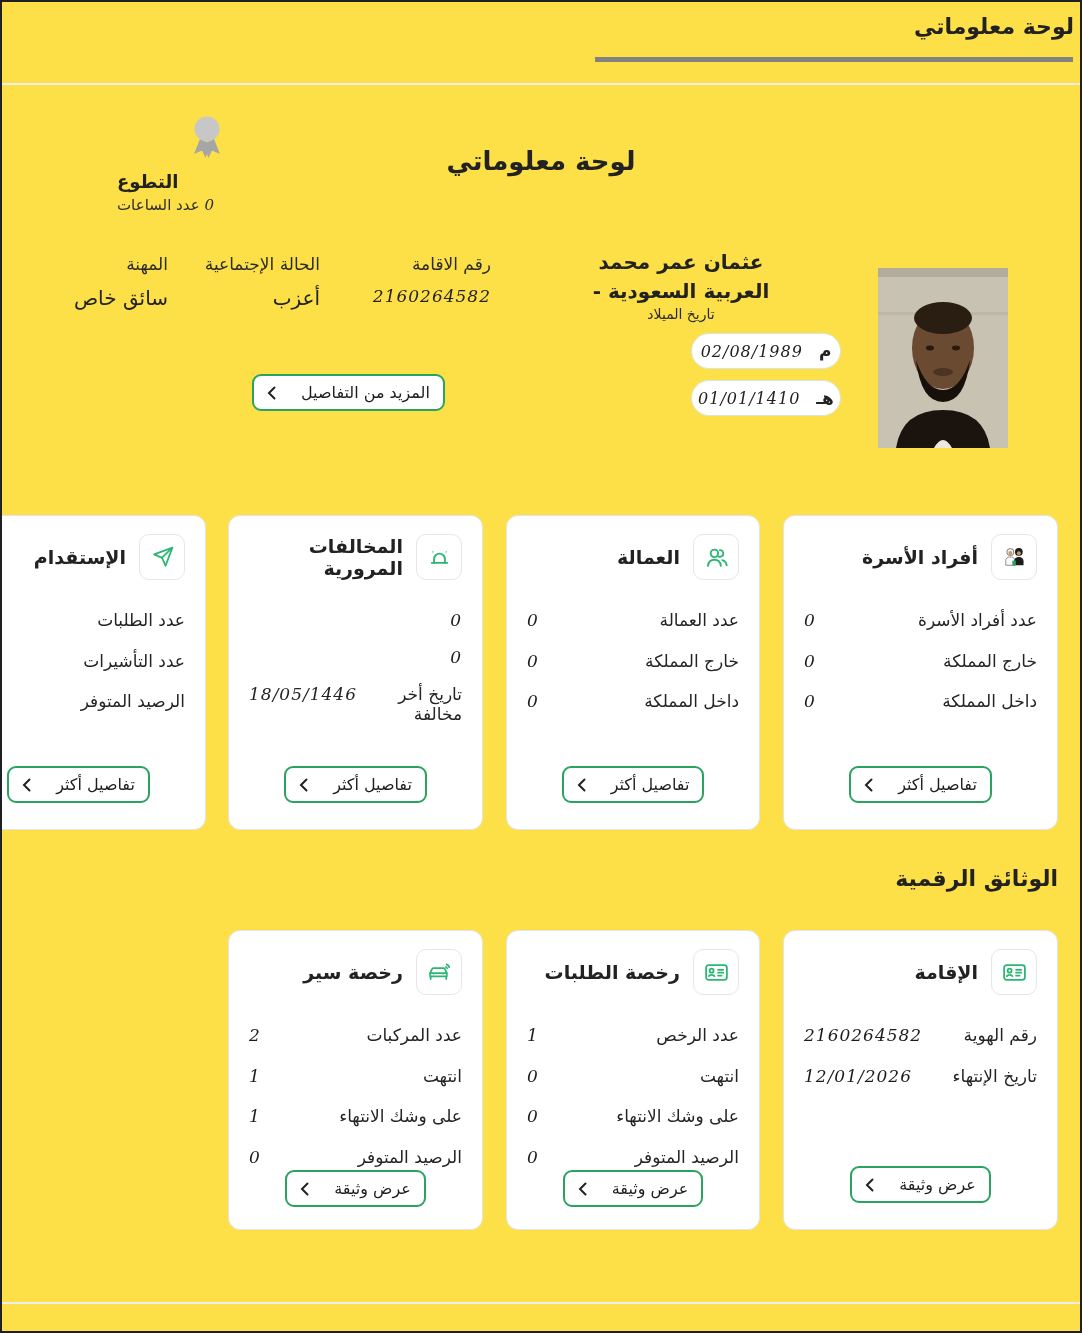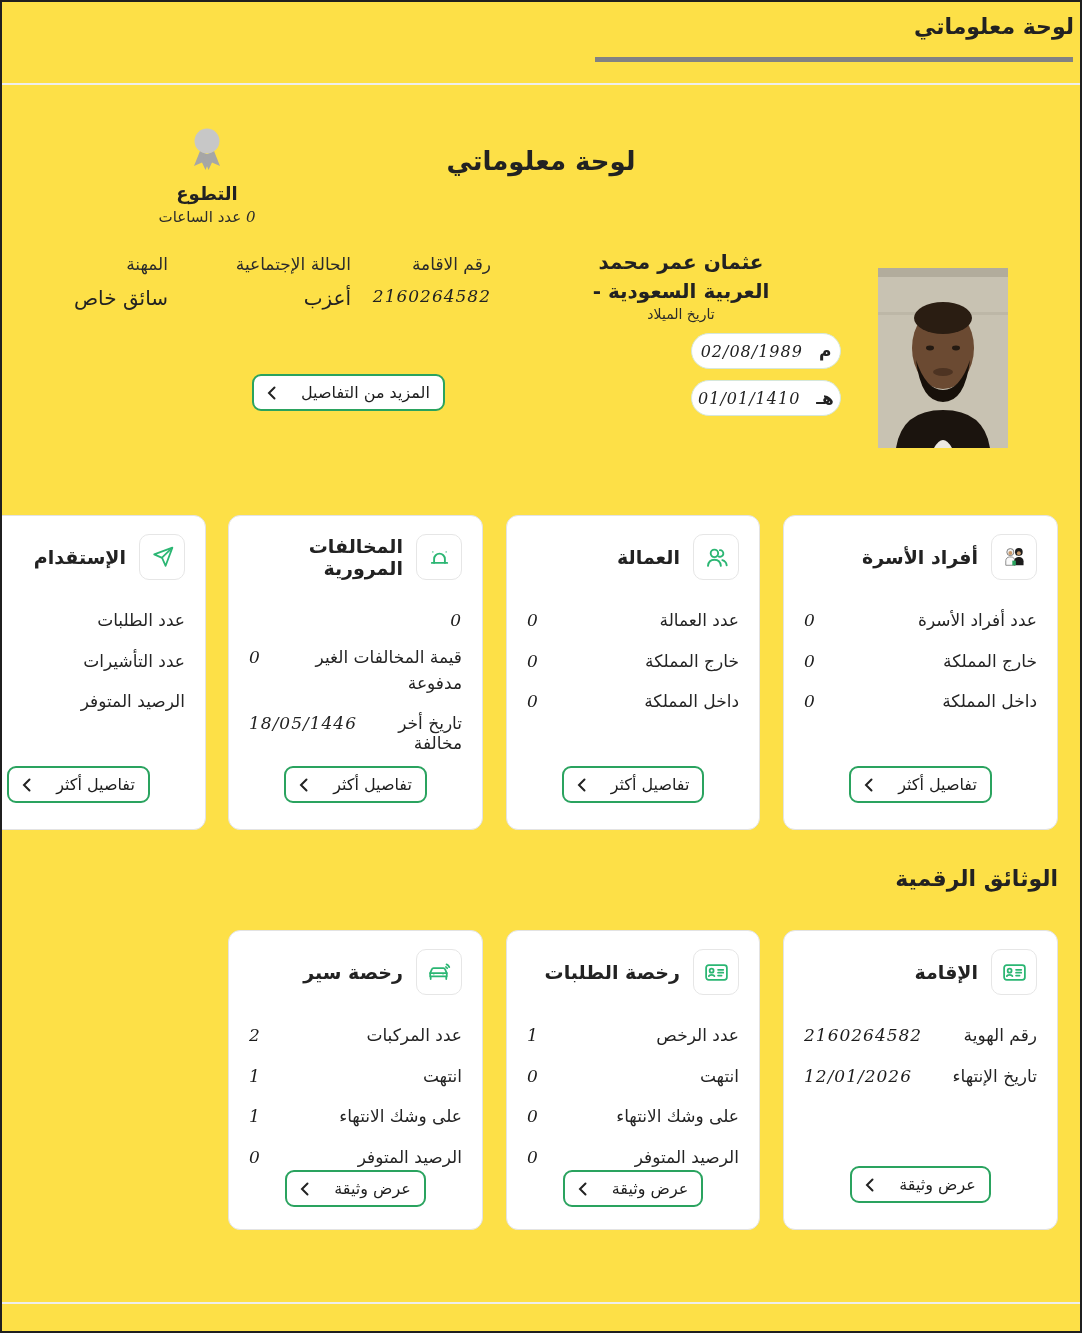--- a/index.html
+++ b/index.html
@@ -8,21 +8,21 @@
     border:2px solid #1f1f1f;background:#fde047;overflow:hidden;direction:rtl;
     font-family:"DejaVu Sans",sans-serif;color:#222;
   }
   
   .header-tab{position:absolute;top:12px;right:6px;font-size:22px;font-weight:bold;white-space:nowrap;}
   .tab-indicator{position:absolute;top:55px;right:7px;width:478px;height:5px;background:#828282;}
   .header-divider{position:absolute;top:81px;left:0;width:100%;height:2px;background:#eeeeee;}
   .footer-divider{position:absolute;top:1300px;left:0;width:100%;height:2px;background:#eeeeee;}
 
   
-  .volunteer{position:absolute;top:124px;left:115px;width:180px;text-align:center;}
+  .volunteer{position:absolute;top:112px;left:115px;width:180px;text-align:left;}
   .volunteer svg{display:block;margin:0 auto;}
   .vol-title{font-weight:bold;font-size:18px;margin-top:5px;}
   .vol-hours{font-size:15px;color:#2c2c2c;margin-top:4px;}
 
   
   .dash-title{position:absolute;top:144px;left:0;width:100%;text-align:center;font-size:26px;font-weight:bold;}
 
   
   .photo{position:absolute;top:266px;right:72px;width:130px;height:180px;overflow:hidden;background:#c8c2b2;}
   .id-block{position:absolute;top:246px;right:239px;width:320px;text-align:center;}
@@ -34,21 +34,21 @@
     display:flex;align-items:center;justify-content:center;gap:16px;background:#fff;box-sizing:border-box;
   }
   .pill-marker{font-weight:bold;font-size:17px;}
   .script{font-family:"DejaVu Serif",serif;font-style:italic;letter-spacing:1px;}
   .pill-date{font-size:16px;}
   .info-col{position:absolute;top:252px;text-align:right;}
   .info-col .ilabel{font-size:17px;color:#2b2b2b;}
   .info-col .ivalue{margin-top:12px;font-size:20px;font-weight:normal;}
   .info-col .ivalue.script{font-weight:normal;font-size:17px;}
   .col-iqama{right:589px;}
-  .col-marital{right:729px;}
+  .col-marital{right:760px;}
   .col-occupation{right:912px;}
 
   
   .gbtn{
     display:flex;align-items:center;gap:25px;background:#fff;border:2px solid #2aa35f;border-radius:9px;
     padding:7px 13px;font-size:16px;color:#1d1d1d;cursor:pointer;font-family:inherit;white-space:nowrap;
   }
   .more-details-btn{position:absolute;top:372px;left:250px;}
 
   
@@ -237,21 +237,20 @@
           <circle cx="19.4" cy="7.6" r="0.7" fill="#2bb673" stroke="none"></circle>
         </svg>
       </span>
       <span class="card-title">المخالفات المرورية</span>
     </div>
     <div class="card-rows">
       <div class="crow">
         <span class="val script">0</span>
       </div>
       <div class="crow">
-        <span class="lbl">قيمة المخالفات الغير مدفوعة</span>
         <span class="val script">0</span>
       </div>
       <div class="date-line">
         <span>تاريخ أخر مخالفة</span>
         <span class="script">18/05/1446</span>
       </div>
     </div>
     <button class="gbtn card-btn">
       <span>تفاصيل أكثر</span>
       <svg class="chev" width="9" height="14" viewBox="0 0 9 14">

